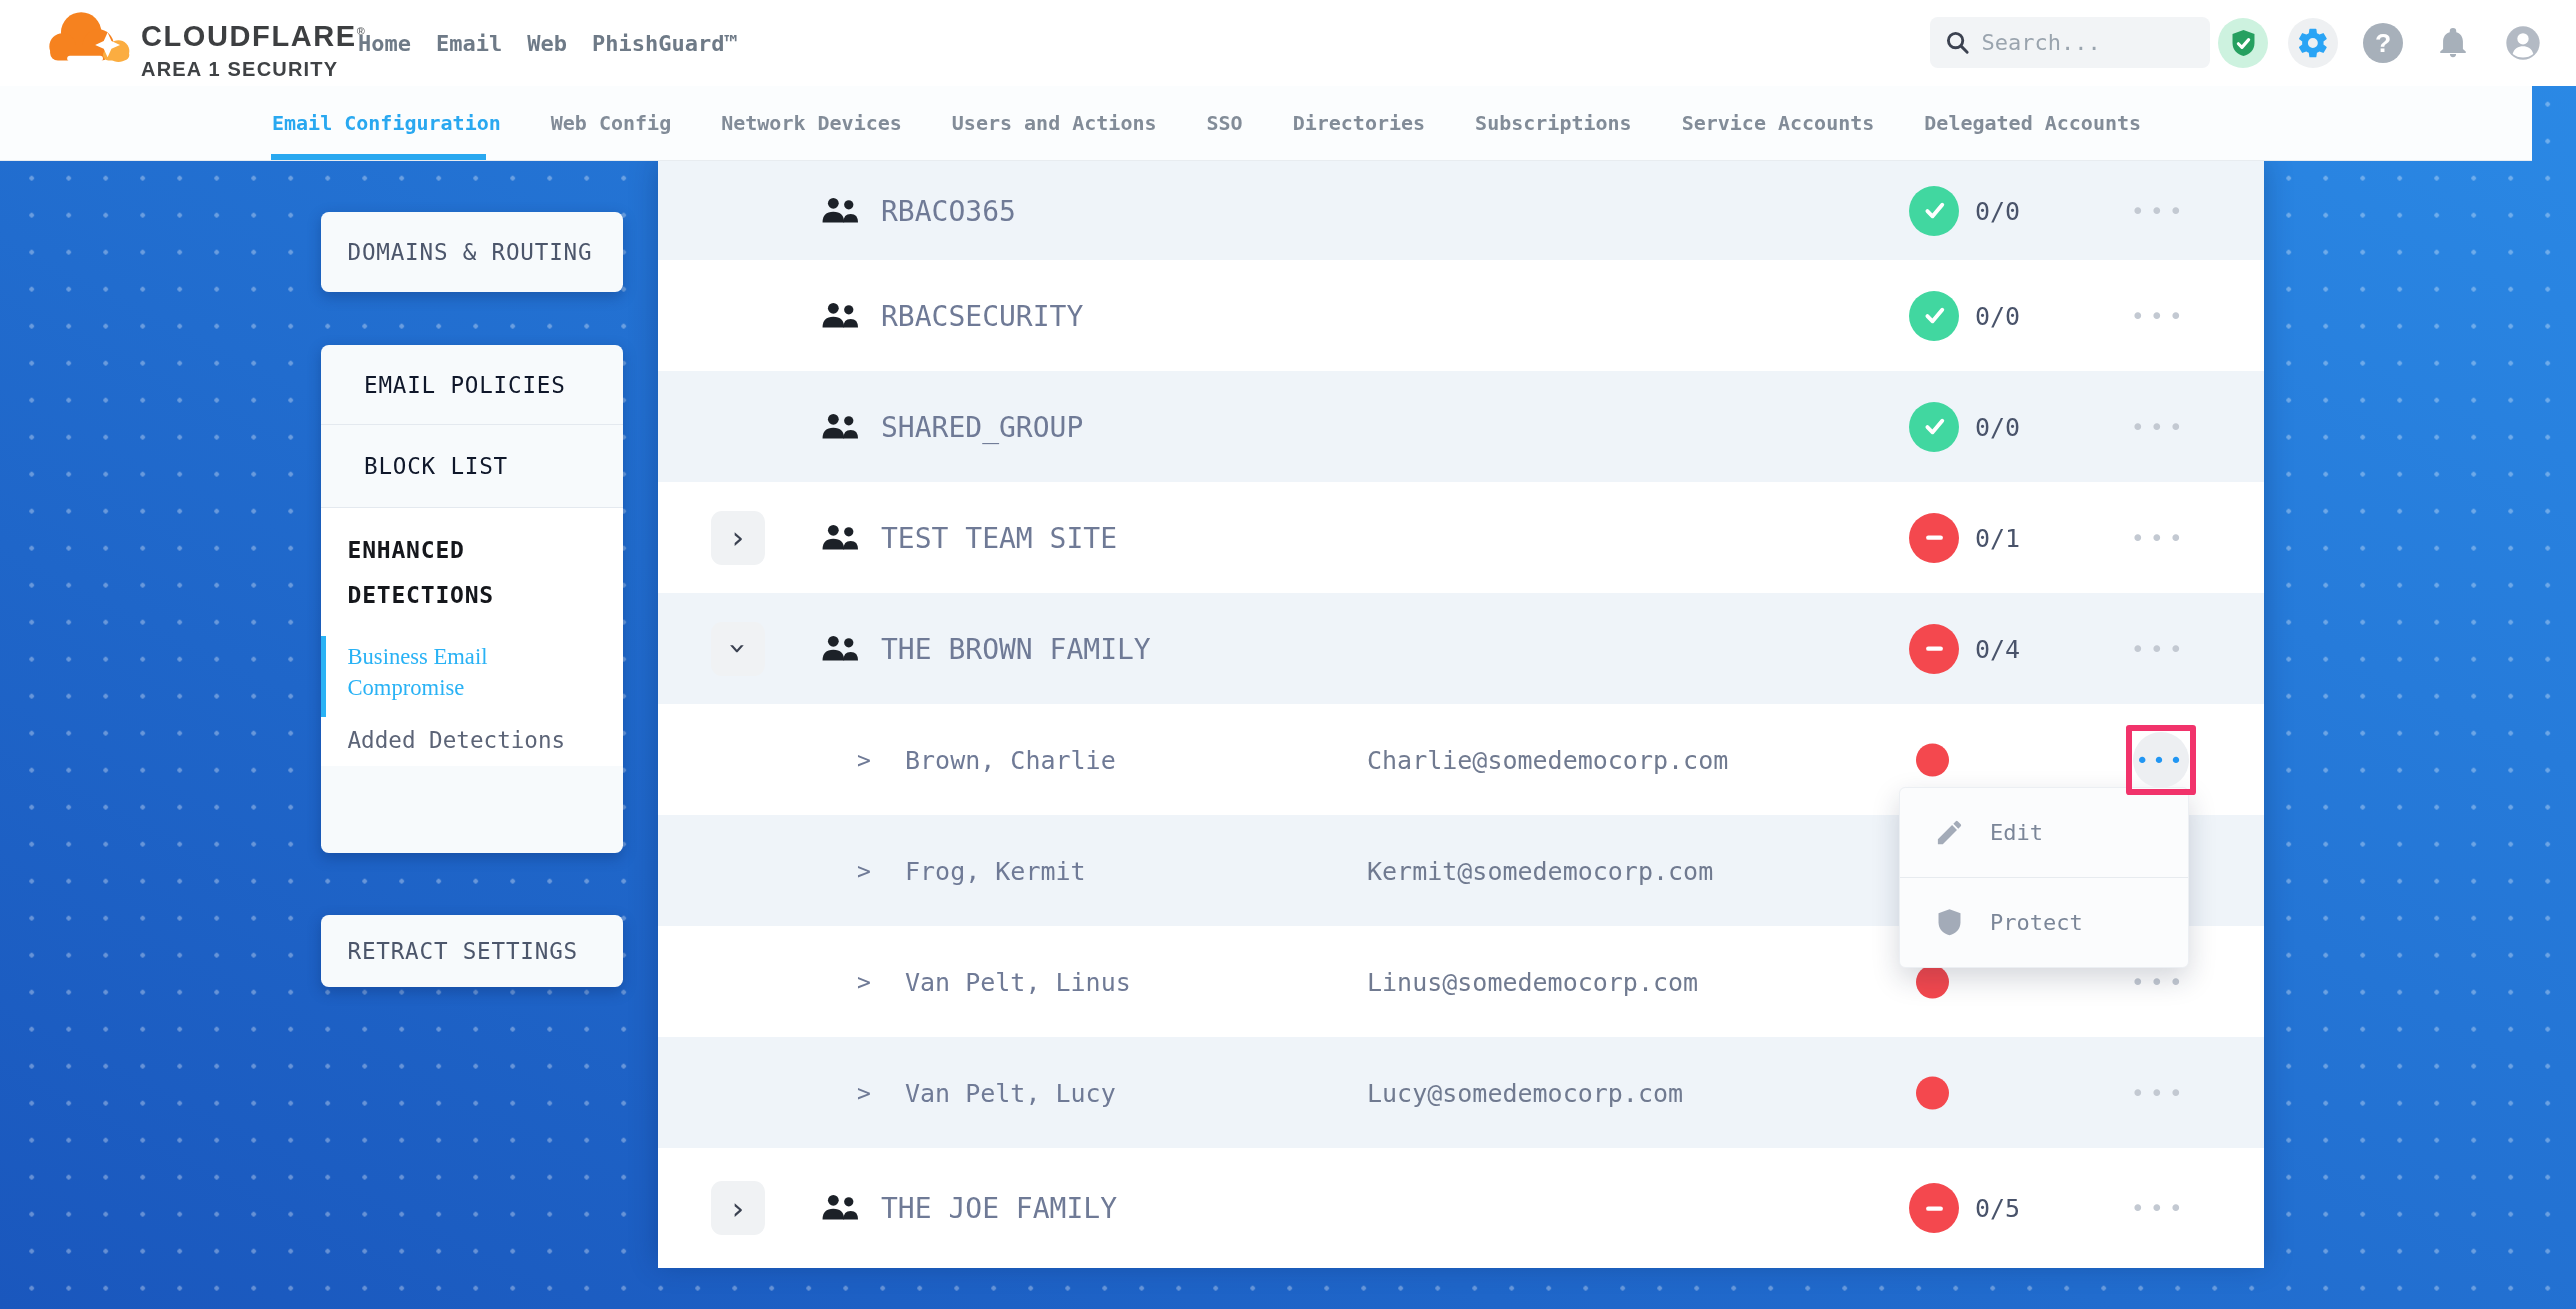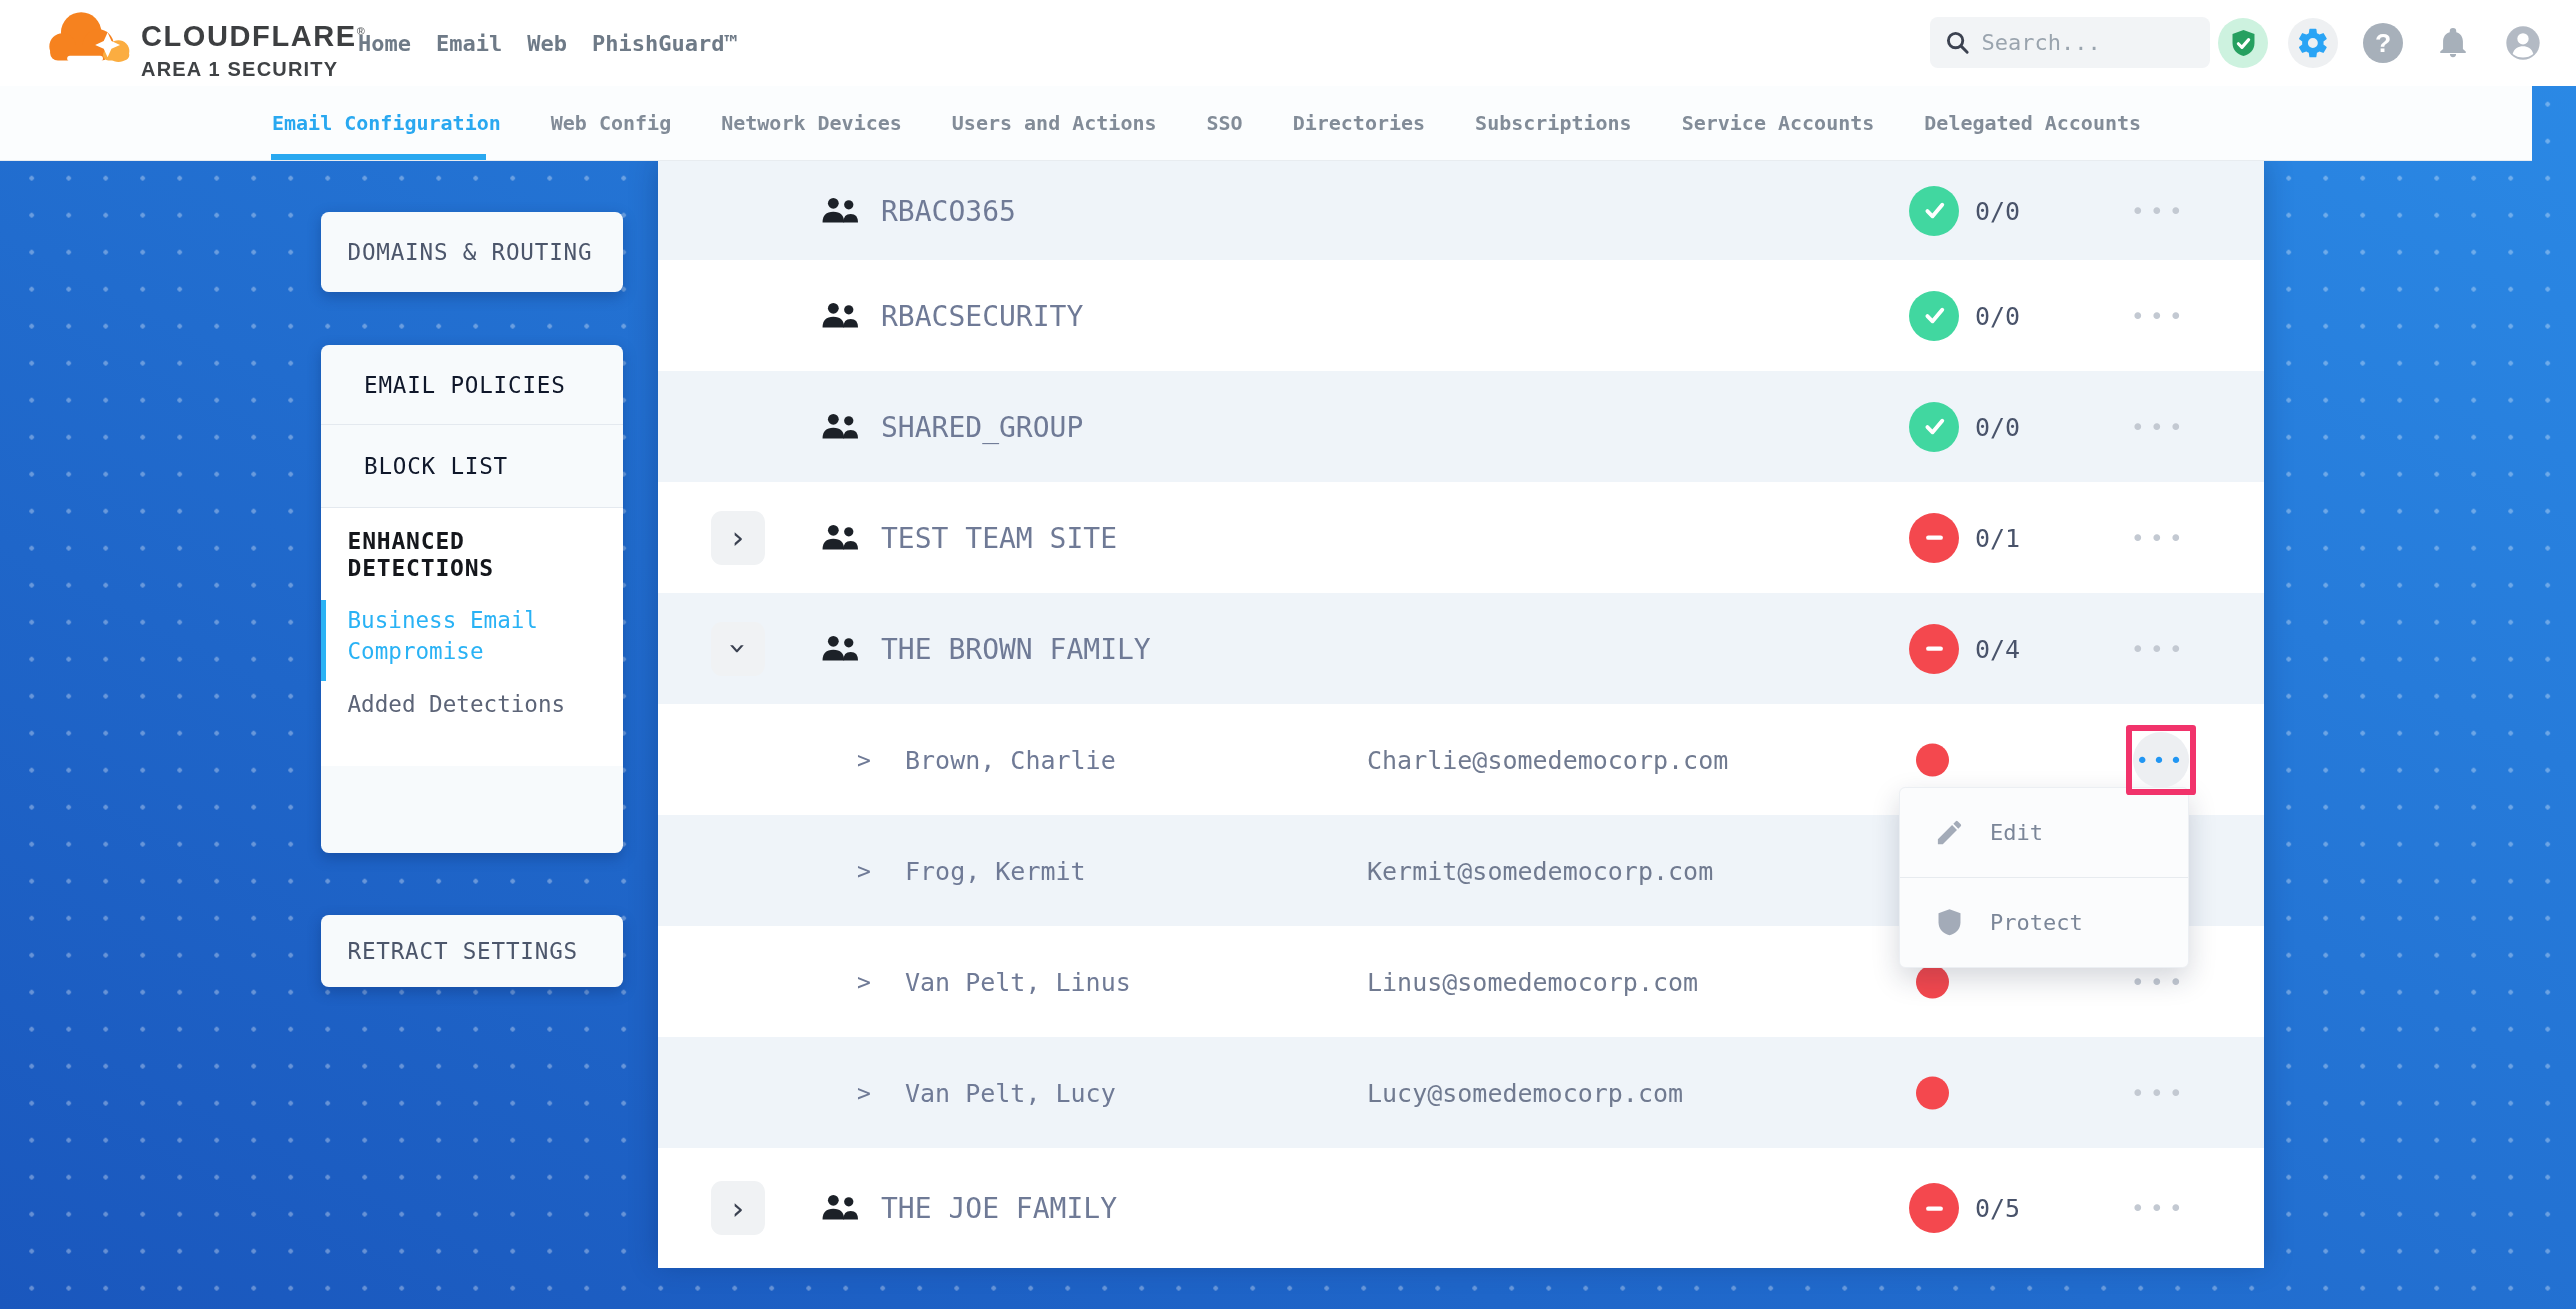--- a/index.html
+++ b/index.html
@@ -38,23 +38,23 @@
   .tab-underline{ position:absolute; left:271px; bottom:0; width:215px; height:6.2px; background:#29a8f0; }
   
   .card{ position:absolute; left:321px; width:302px; background:#f7fafc; border-radius:7.8px; box-shadow:0 4.7px 14px rgba(8,30,80,.28); z-index:10; }
   .card-single{ display:flex; align-items:center; padding-left:26.5px; font-size:22.6px; color:#4c566b; letter-spacing:0.8px; cursor:pointer; }
   #card-domains{ top:212px; height:80px; }
   #card-retract{ top:915px; height:72px; }
   #card-policies{ top:345px; height:508px; overflow:hidden; }
   .pol-item{ display:flex; align-items:center; padding-left:43px; font-size:22.6px; color:#0f172a; letter-spacing:0.8px; border-bottom:0.8px solid #e4e9ef; cursor:pointer; }
   .pol-item.i0{ height:80px; } .pol-item.i1{ height:86px; } .pol-item.i2{ height:83px; }
   .enhanced{ background:#ffffff; padding:20px 26.5px 0 26.5px; height:258px; }
-  .enh-title{ font-size:23px; font-weight:bold; color:#15171c; line-height:27px; width:218px; letter-spacing:0.8px; }
+  .enh-title{ font-size:23px; font-weight:bold; color:#15171c; line-height:45px; width:218px; letter-spacing:0.8px; }
   .enh-item{ position:relative; font-size:22.6px; line-height:31px; margin-top:23px; cursor:pointer; }
-  .enh-item.active{ color:#29b2f5; width:195px; }
+  .enh-item.active{ color:#29b2f5; width:195px;font-family:Liberation Serif, serif; }
   .enh-item.active .lbar{ position:absolute; left:-26.5px; top:-4.7px; width:5.4px; height:81px; background:#29b2f5; }
   .enh-item.plain{ color:#5c6477; margin-top:22px; }
   
   .table{ position:absolute; left:658px; top:161px; width:1606px; height:1103px; background:#fff; box-shadow:0 0 26.5px rgba(0,25,70,.28); z-index:10; }
   .row{ position:relative; width:100%; }
   .row.light{ background:#eff4f9; }
   .row.white{ background:#ffffff; }
   .row.r1{ height:99px; } .row.mid{ height:111px; } .row.r10{ height:120px; }
   .vc{ position:absolute; top:50%; transform:translateY(-50%); }
   .expander{ left:53px; width:54px; height:54px; background:#f0f2f4; border:none; border-radius:11px; cursor:pointer; display:flex; align-items:center; justify-content:center; }

